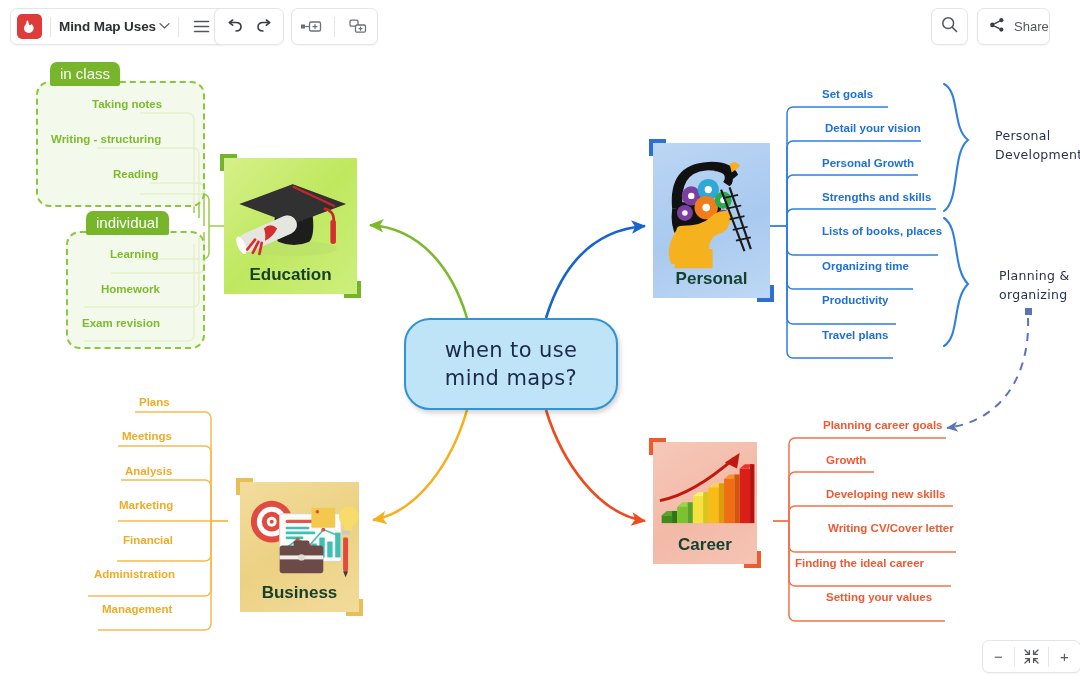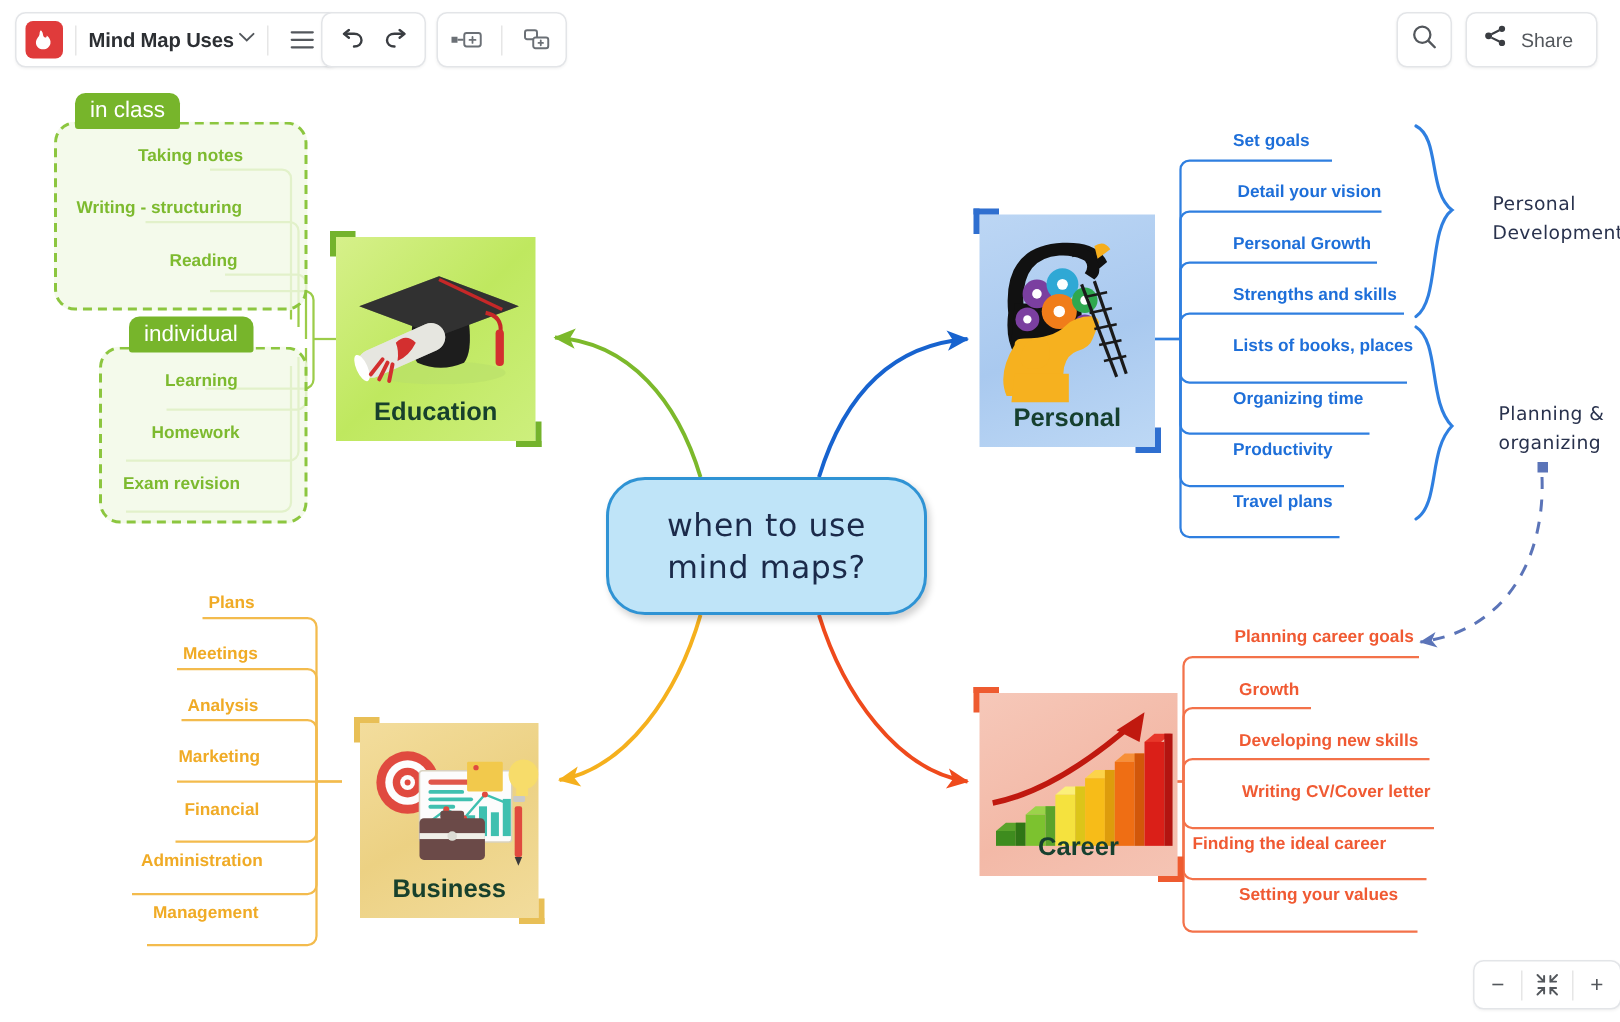--- a/index.html
+++ b/index.html
@@ -15,21 +15,21 @@
   .tb-group {
     position: absolute; top: 8px; height: 37px;
     background: #fff; border: 1px solid #e3e5e8; border-radius: 7px;
     display: flex; align-items: center;
     box-shadow: 0 1px 2px rgba(0,0,0,.05);
   }
   #tb-doc { left: 10px; padding: 0 8px 0 6px; }
   #tb-hist { left: 214px; padding: 0 4px; }
   #tb-insert { left: 291px; padding: 0 4px; }
   #tb-search { left: 931px; width: 37px; justify-content: center; }
-  #tb-share { left: 977px; padding: 0 15px 0 11px; }
+  #tb-share { left: 977px; padding: 0 0 0 11px; }
   #tb-zoom { left: 982px; top: 640px; height: 33px; padding: 0; }
 
   .app-logo {
     width: 25px; height: 25px; border-radius: 5px; background: #e03b3b;
     display: flex; align-items: center; justify-content: center; flex: 0 0 auto;
   }
   .app-logo svg { width: 15px; height: 15px; }
   .tb-sep { width: 1px; height: 20px; background: #e6e6e6; margin: 0 8px; flex: 0 0 auto; }
   .doc-title {
     font-size: 13.5px; font-weight: bold; color: #2c2f33;
@@ -75,21 +75,21 @@
   .corner { position: absolute; z-index: 4; }
   .corner.tl { left: -4px; top: -4px; width: 17px; height: 17px; border-left: 4px solid; border-top: 4px solid; }
   .corner.br { right: -4px; bottom: -4px; width: 17px; height: 17px; border-right: 4px solid; border-bottom: 4px solid; }
 
   #node-education { left: 224px; top: 158px; width: 133px; height: 136px;
      background: linear-gradient(135deg,#d6f08a 0%,#bfe85f 50%,#cdef7d 100%); }
   #node-personal { left: 653px; top: 143px; width: 117px; height: 155px;
      background: linear-gradient(160deg,#bcd6f4 0%,#a9c9ef 55%,#bdd8f5 100%); }
   #node-business { left: 240px; top: 458px; width: 119px; height: 130px;
      background: linear-gradient(150deg,#f3dd9d 0%,#ecd183 50%,#f2dc9c 100%); margin-top: 24px; }
-  #node-career { left: 653px; top: 462px; width: 132px; height: 122px;
+  #node-career { left: 653px; top: 442px; width: 104px; height: 122px;
      background: linear-gradient(150deg,#f6c8b9 0%,#f3b9a7 55%,#f5c4b4 100%); }
   #node-personal .nlabel, #node-career .nlabel { color: #16402f; }
 
   
   .sub {
     position: absolute; font-size: 11.5px; font-weight: bold; white-space: nowrap;
     line-height: 1.1;
   }
   .sub.green { color: #7dba2f; }
   .sub.blue  { color: #1e6fd9; }

